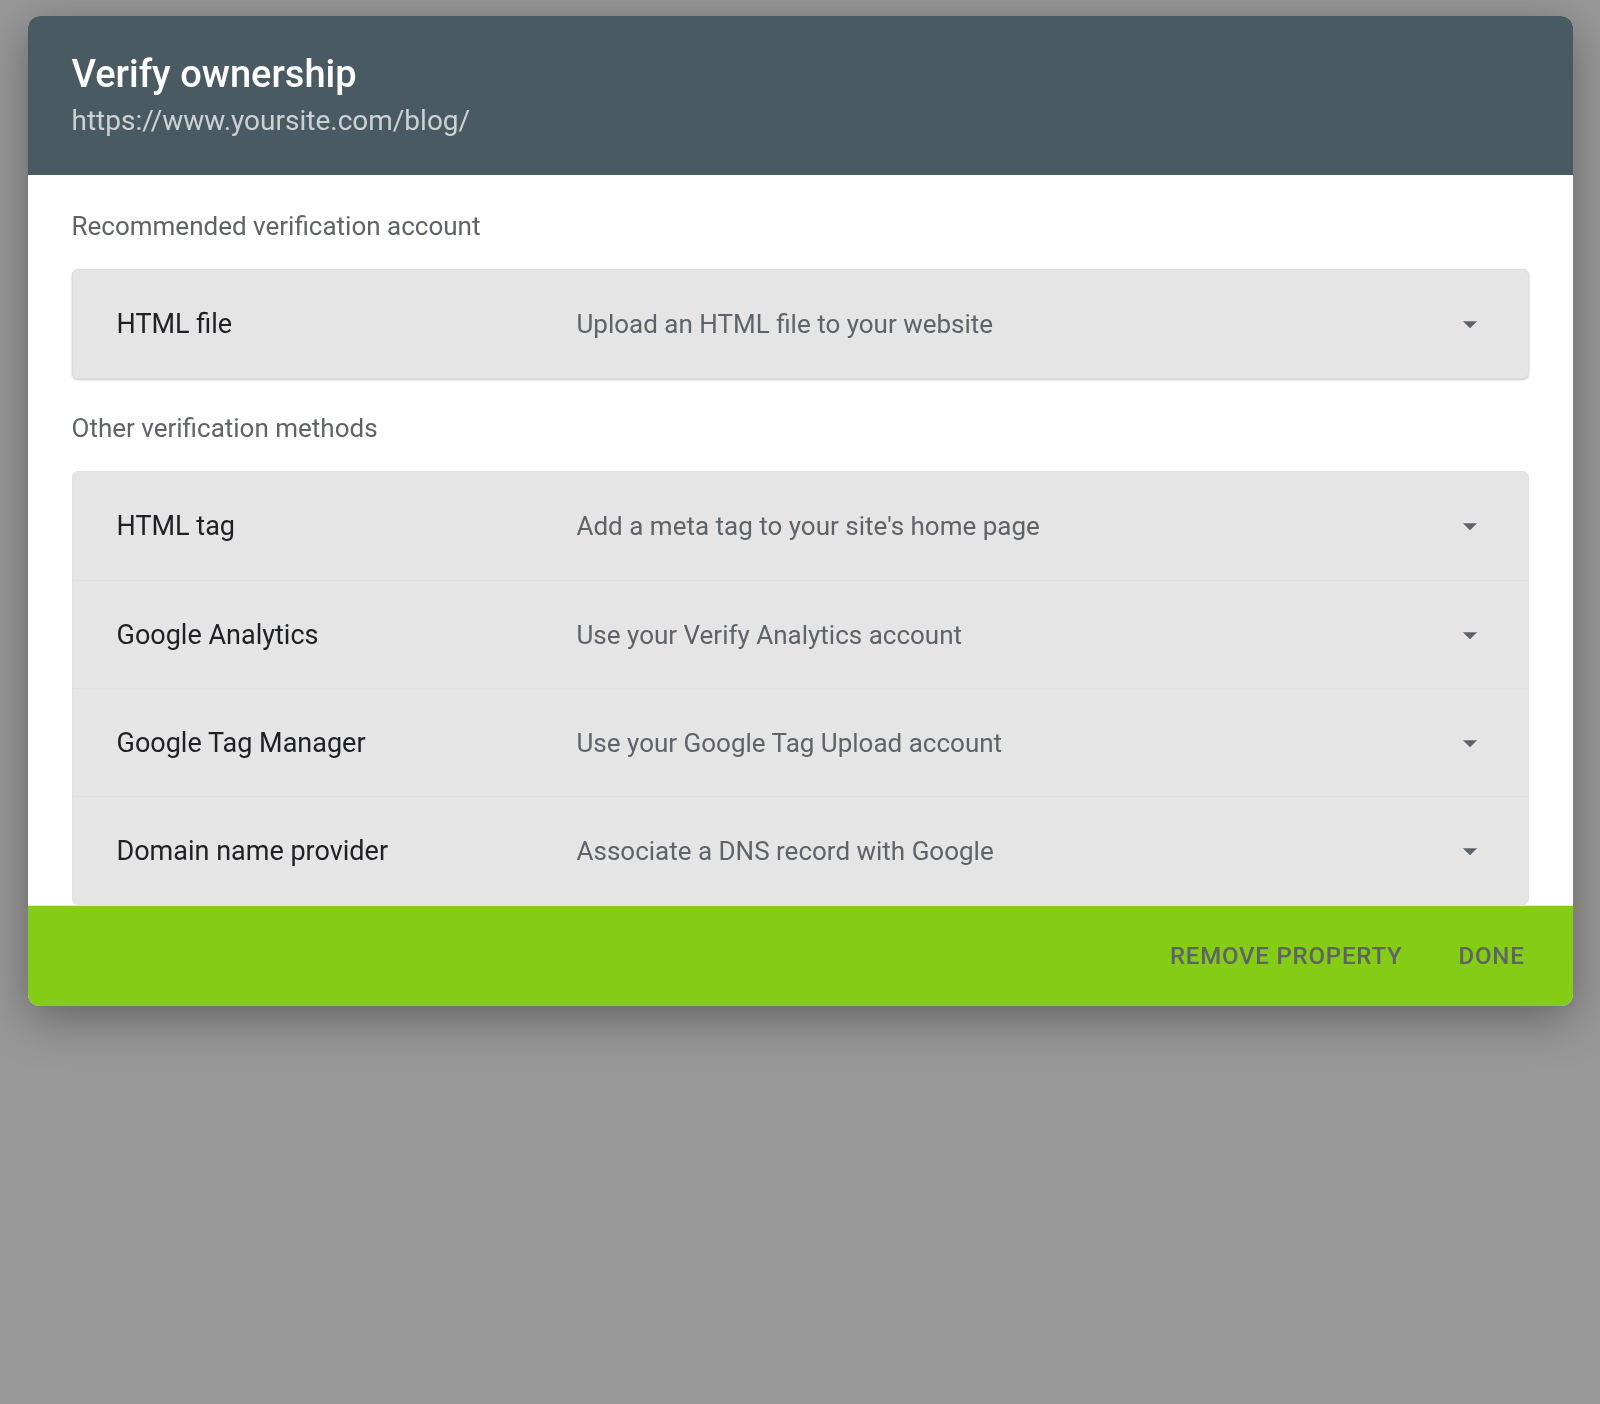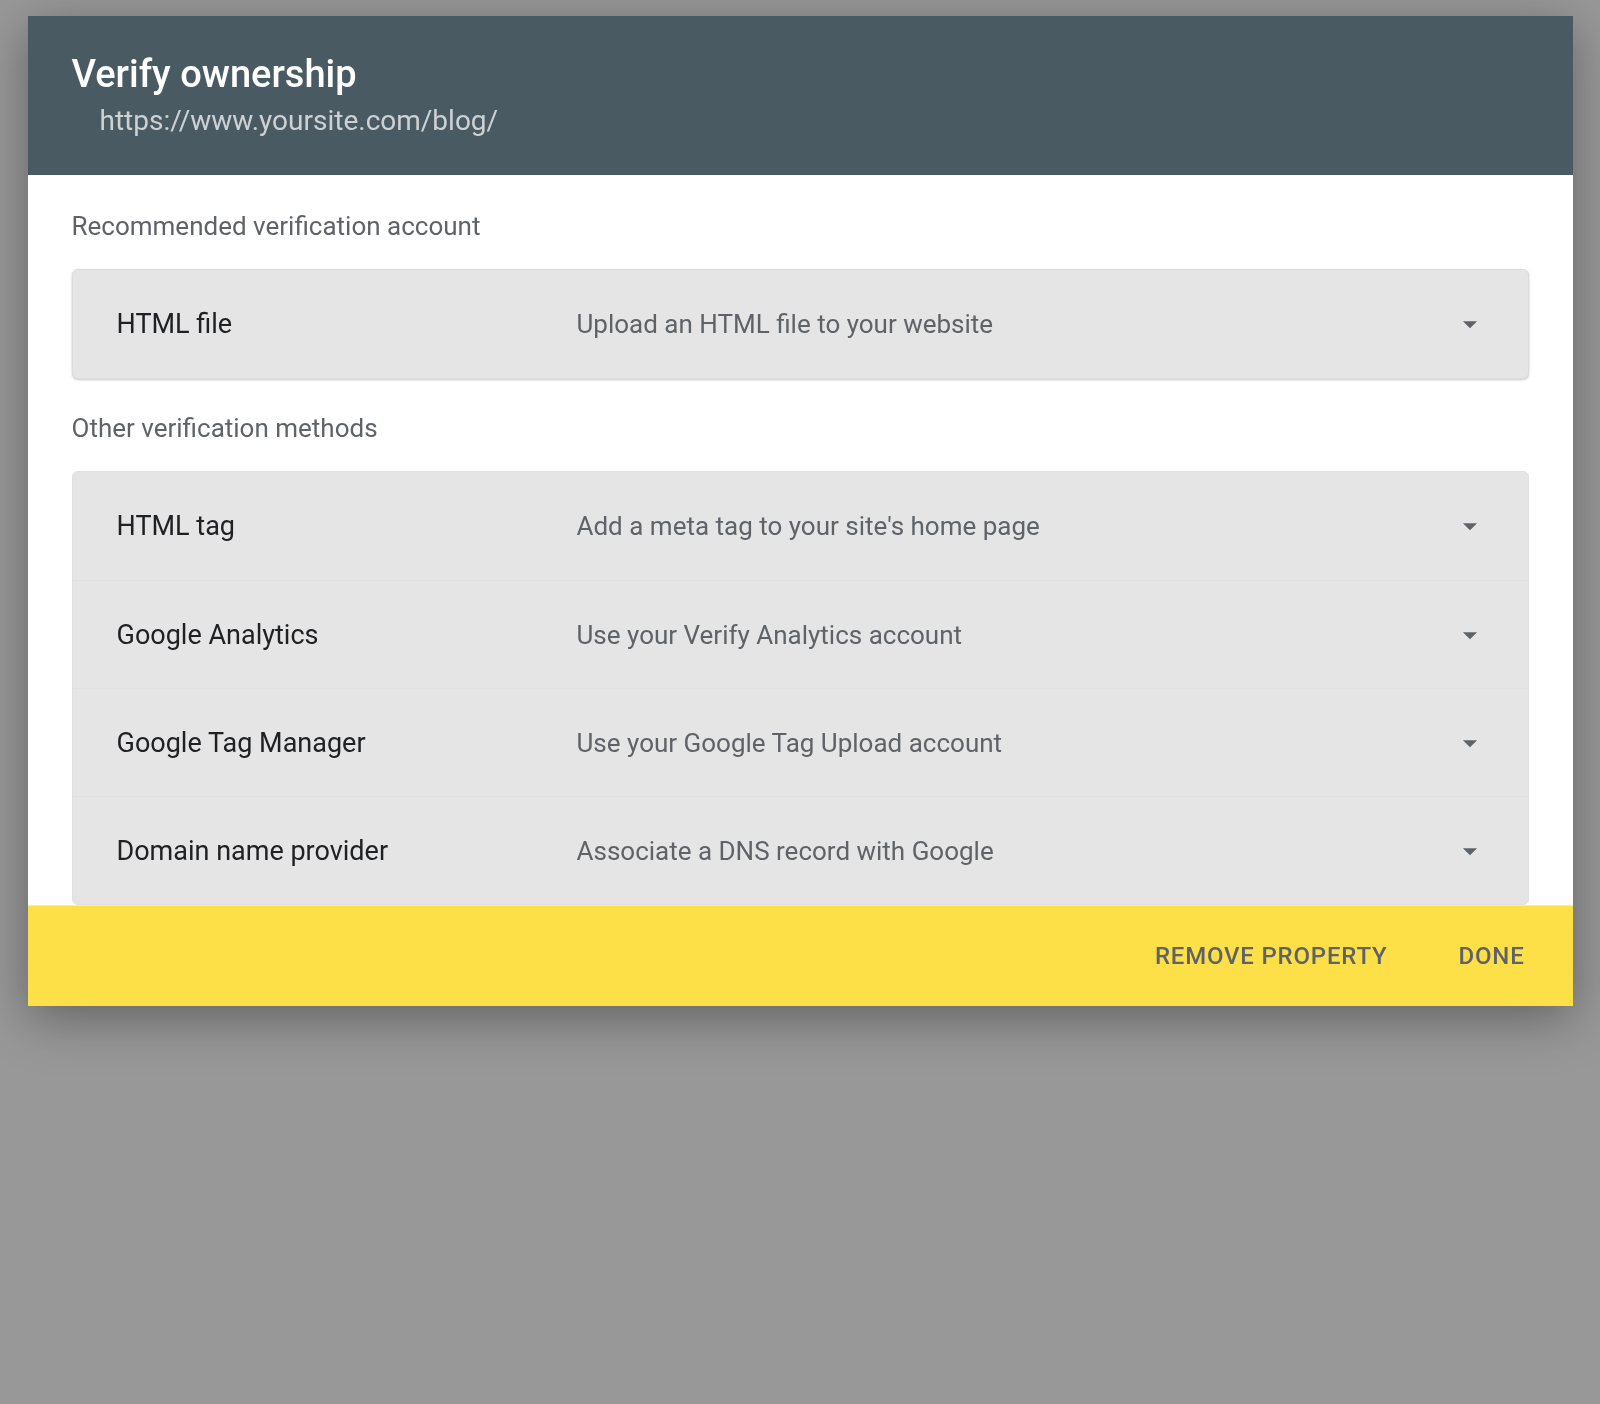--- a/index.html
+++ b/index.html
@@ -11,42 +11,41 @@
     background: rgba(0,0,0,0.32);
     display: flex;
     align-items: flex-start;
     justify-content: center;
     padding-top: 16px;
   }
 
   .dialog {
     width: 1545px;
     background: #f7f7f7;
-    border-radius: 0;
+    border-radius: 12px;
     box-shadow: 0 12px 48px rgba(0,0,0,0.35);
     display: flex;
     flex-direction: column;
     overflow: hidden;
   }
 
   .dialog-header {
     background: #4a5a63;
     padding: 36px 44px 38px 44px;
     color: #fff;
   }
   .dialog-title {
     font-size: 38px;
     font-weight: 500;
     margin-bottom: 8px;
   }
   .dialog-subtitle {
     font-size: 28px;
     font-weight: 400;
     color: rgba(255,255,255,0.72);
-    margin-left: 28px;
   }
 
   .dialog-body {
     flex: 1;
     padding: 36px 44px 0 44px;
     background: #ffffff;
   }
 
   .section-label {
     font-size: 26px;
@@ -100,23 +99,23 @@
     align-items: center;
     justify-content: center;
     color: #5f6368;
   }
   .chevron svg { width: 34px; height: 34px; }
 
   .dialog-footer {
     display: flex;
     justify-content: flex-end;
     align-items: center;
-    gap: 63px;
+    gap: 48px;
     padding: 28px 44px;
-    background: #fde047;
+    background: #84cc16;
     border-top: 1px solid #e8e8e8;
   }
   .footer-btn {
     background: none;
     border: none;
     font-family: inherit;
     font-size: 24px;
     font-weight: 500;
     letter-spacing: 0.8px;
     color: #5f6368;

